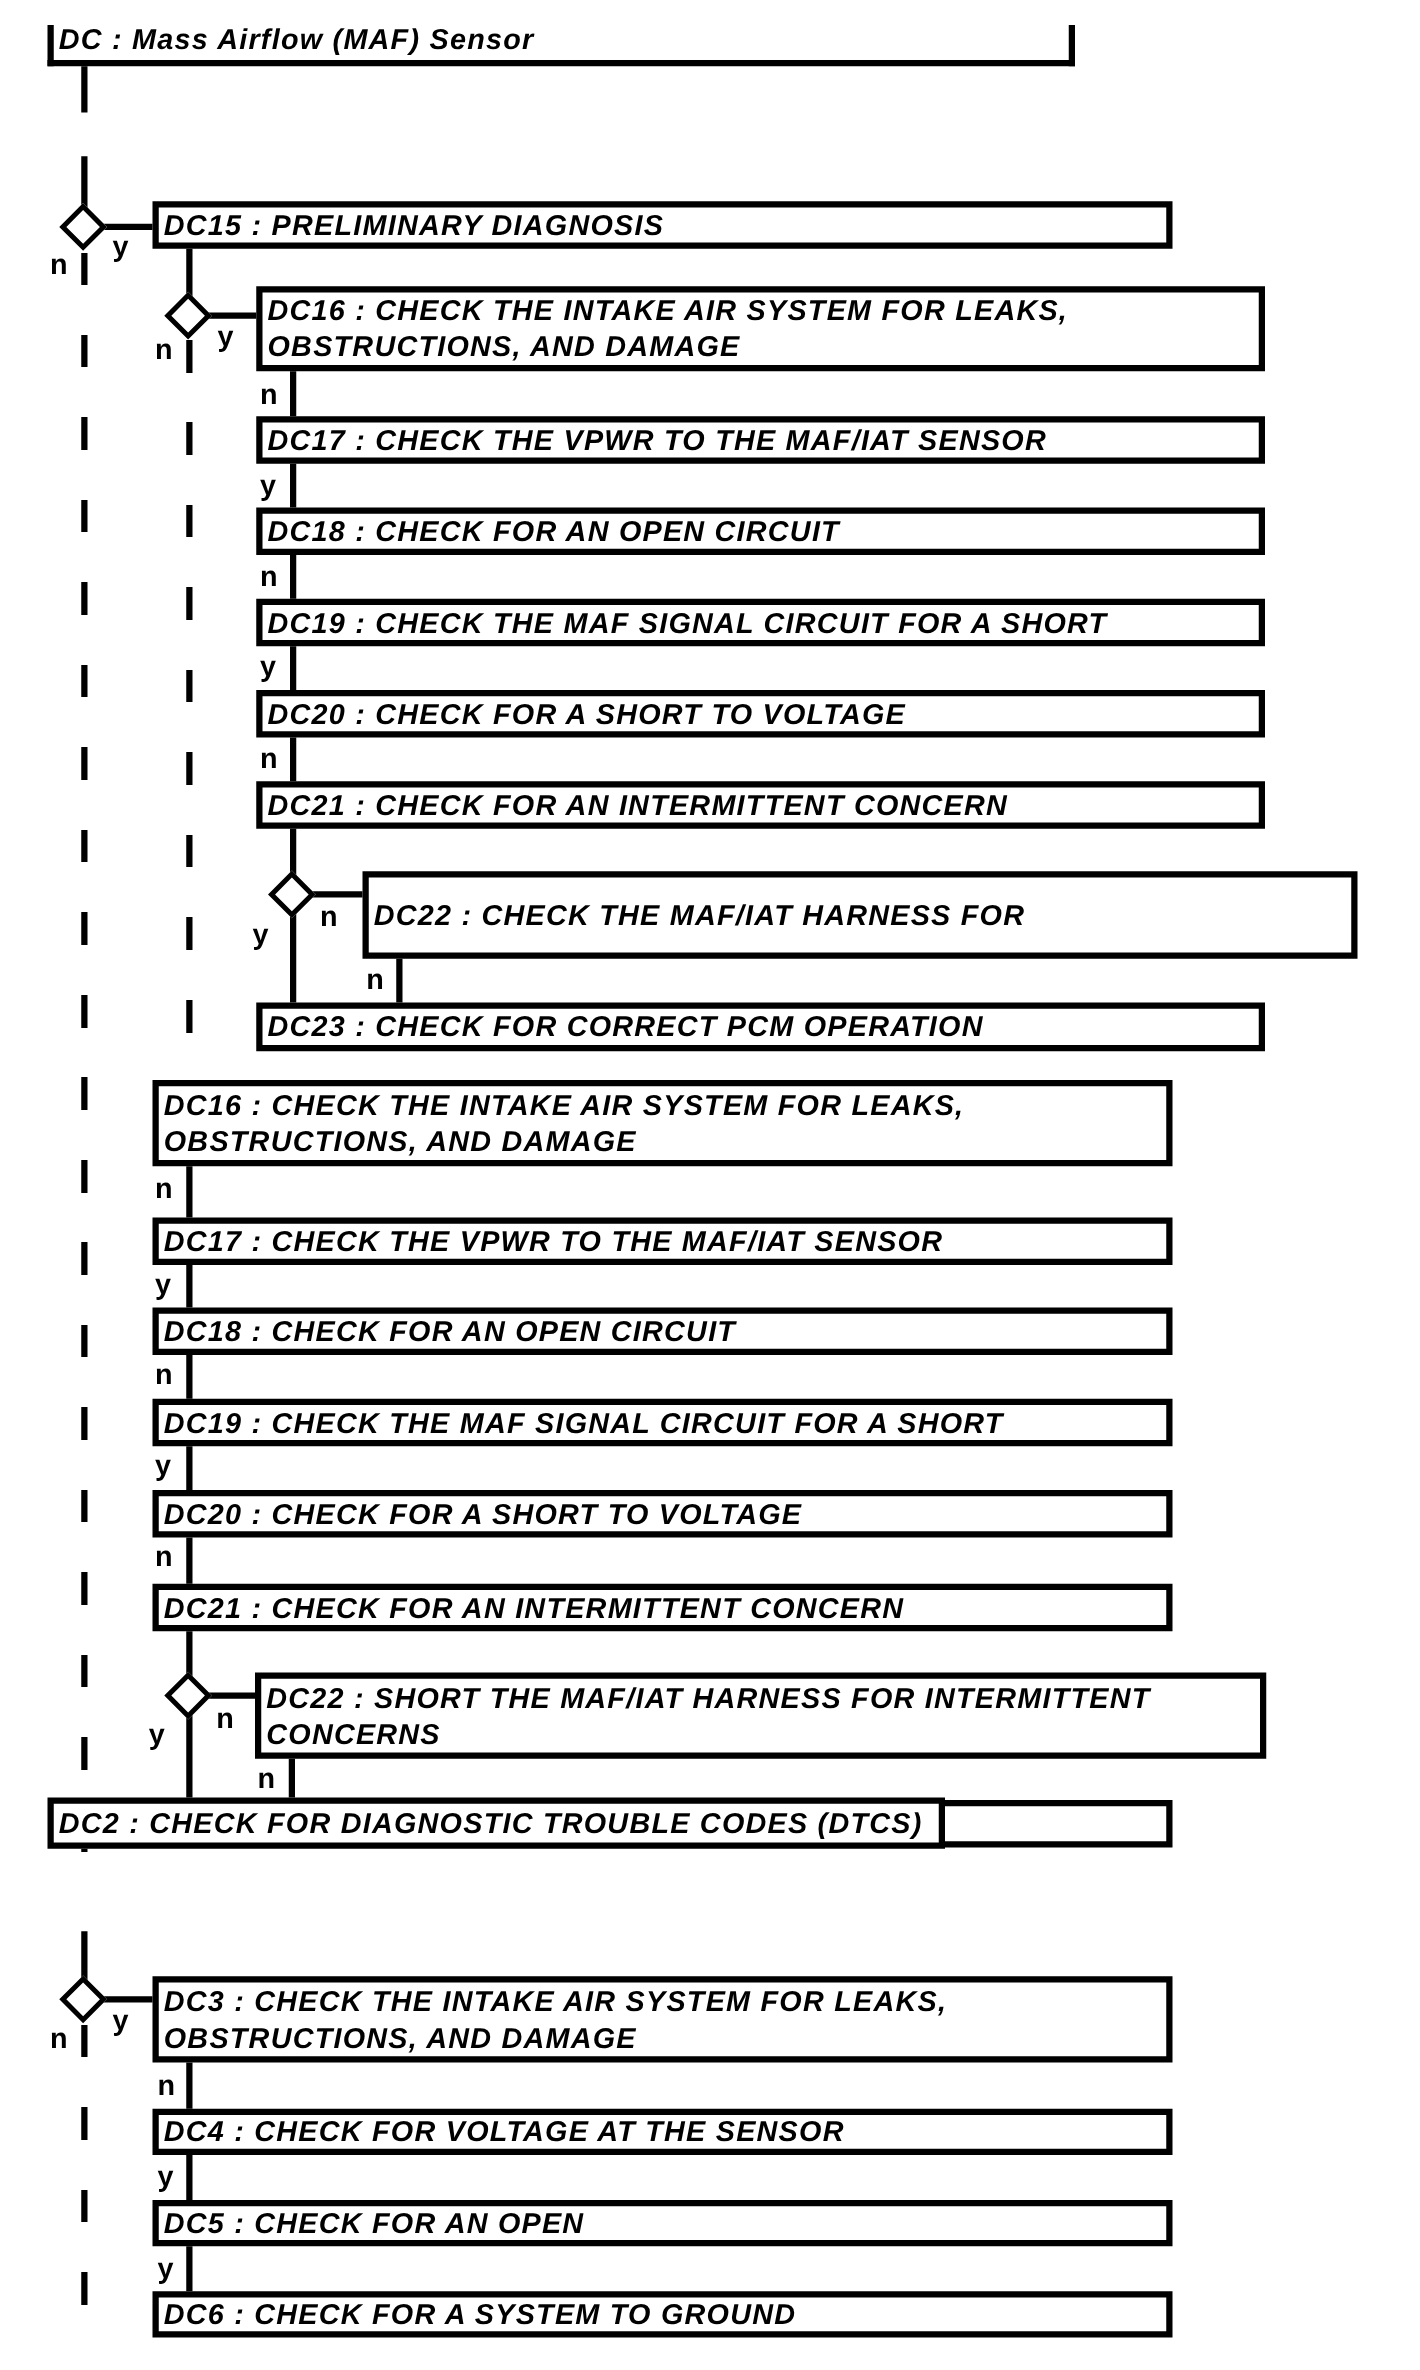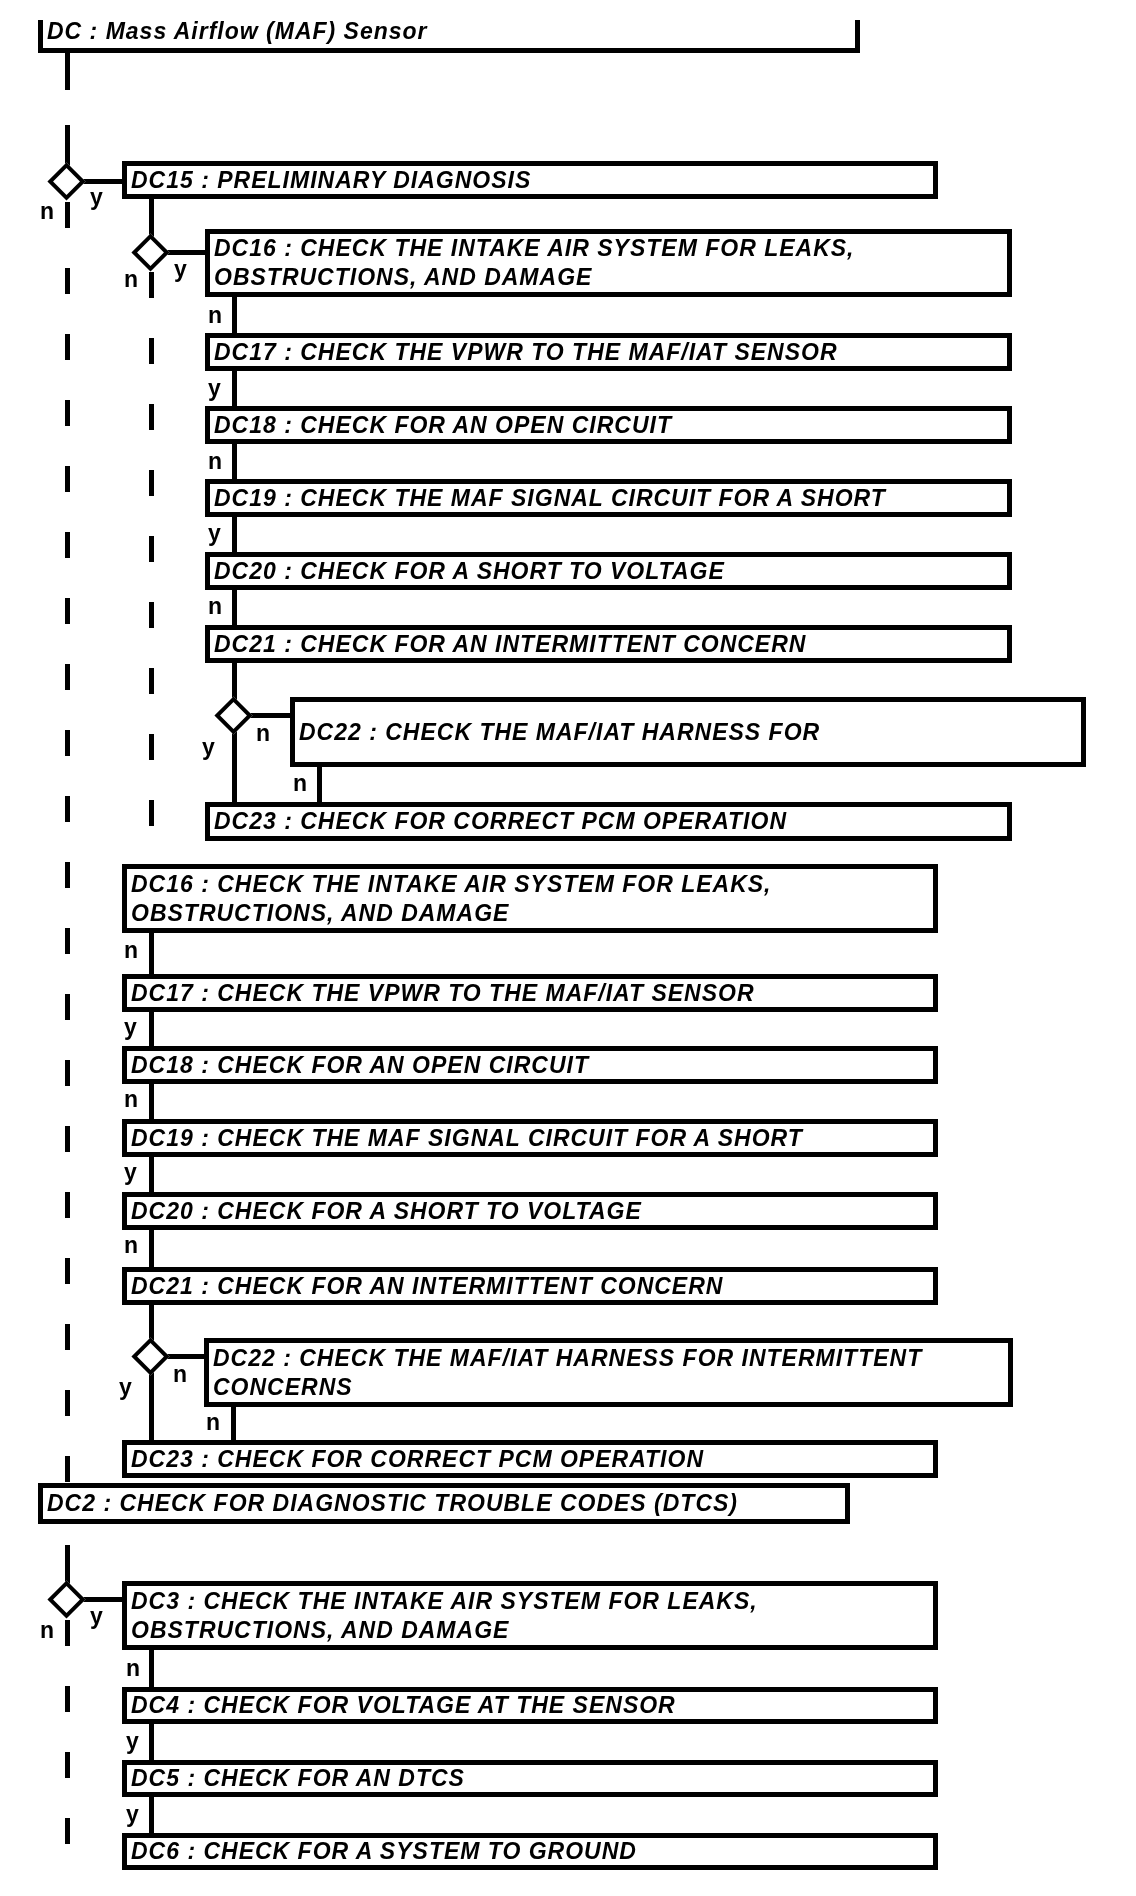--- a/index.html
+++ b/index.html
@@ -135,43 +135,43 @@
 
   <div class="box" style="left:122px;top:1192px;width:816px;height:38px">
     <span class="bl">DC20 : CHECK FOR A SHORT TO VOLTAGE</span>
   </div>
 
   <div class="box" style="left:122px;top:1267px;width:816px;height:38px">
     <span class="bl">DC21 : CHECK FOR AN INTERMITTENT CONCERN</span>
   </div>
 
   <div class="box" style="left:204px;top:1338px;width:809px;height:69px">
-    <span class="bl">DC22 : CHECK THE MAF/IAT HARNESS FOR INTERMITTENT</span>
+    <span class="bl">DC22 : SHORT THE MAF/IAT HARNESS FOR INTERMITTENT</span>
     <span class="bl">CONCERNS</span>
   </div>
 
   <div class="box" style="left:122px;top:1440px;width:816px;height:38px">
     <span class="bl">DC23 : CHECK FOR CORRECT PCM OPERATION</span>
   </div>
 
-  <div class="box" style="left:38px;top:1483px;width:812px;height:41px">
+  <div class="box" style="left:38px;top:1438px;width:718px;height:41px">
     <span class="bl">DC2 : CHECK FOR DIAGNOSTIC TROUBLE CODES (DTCS)</span>
   </div>
 
   <div class="box" style="left:122px;top:1581px;width:816px;height:69px">
     <span class="bl">DC3 : CHECK THE INTAKE AIR SYSTEM FOR LEAKS,</span>
     <span class="bl">OBSTRUCTIONS, AND DAMAGE</span>
   </div>
 
   <div class="box" style="left:122px;top:1687px;width:816px;height:37px">
     <span class="bl">DC4 : CHECK FOR VOLTAGE AT THE SENSOR</span>
   </div>
 
   <div class="box" style="left:122px;top:1760px;width:816px;height:37px">
-    <span class="bl">DC5 : CHECK FOR AN DTCS</span>
+    <span class="bl">DC5 : CHECK FOR AN OPEN</span>
   </div>
 
   <div class="box" style="left:122px;top:1833px;width:816px;height:37px">
     <span class="bl">DC6 : CHECK FOR A SYSTEM TO GROUND</span>
   </div>
 
   <div class="yn" style="left:90px;top:186px">y</div>
   <div class="yn" style="left:40px;top:200px">n</div>
   <div class="yn" style="left:174px;top:258px">y</div>
   <div class="yn" style="left:124px;top:268px">n</div>

